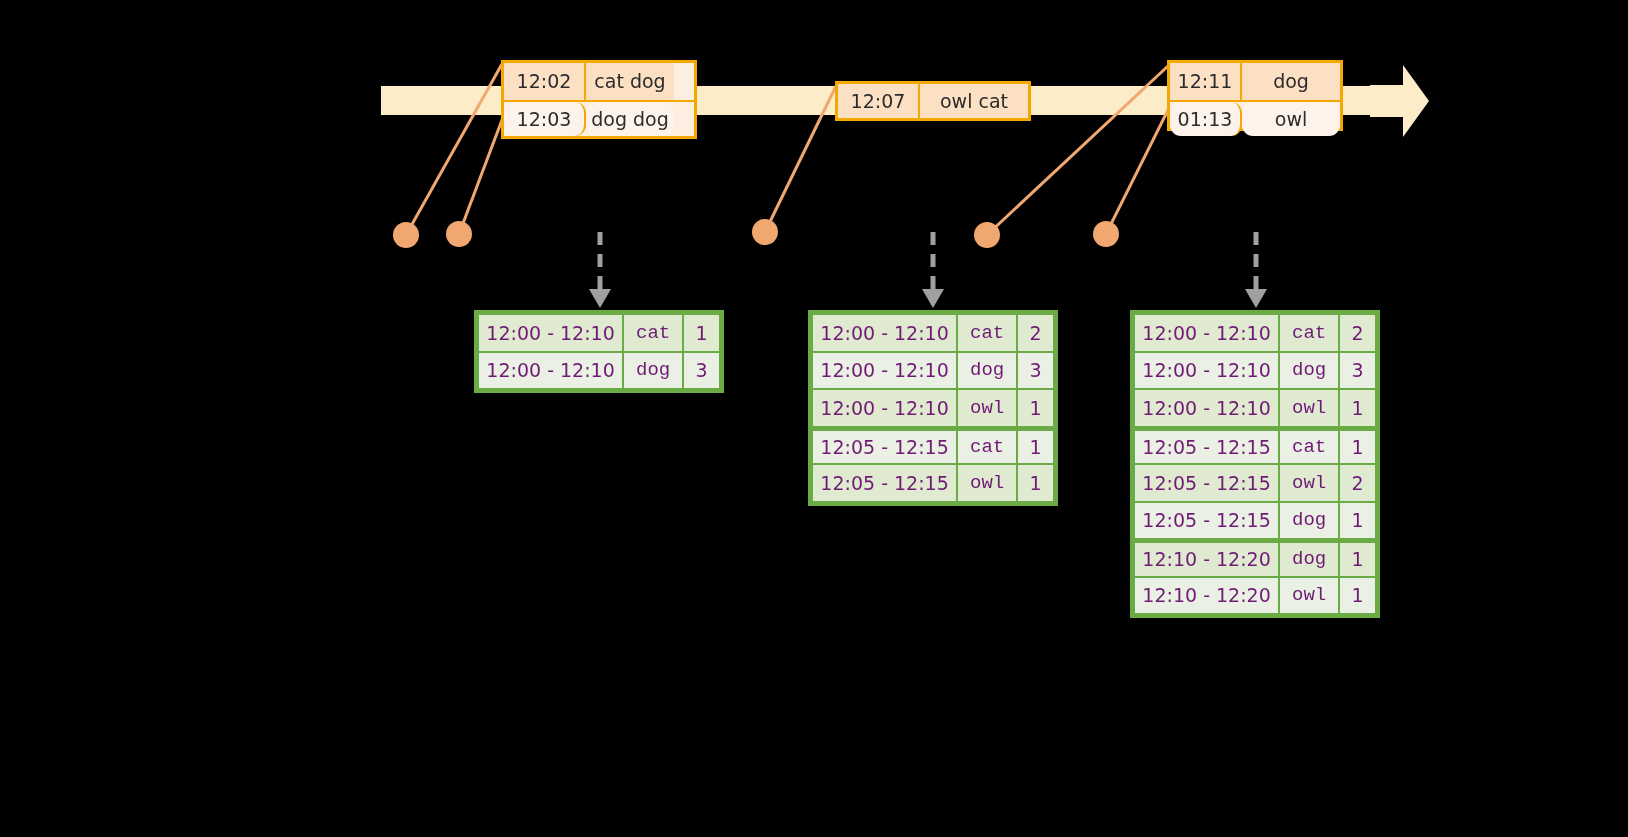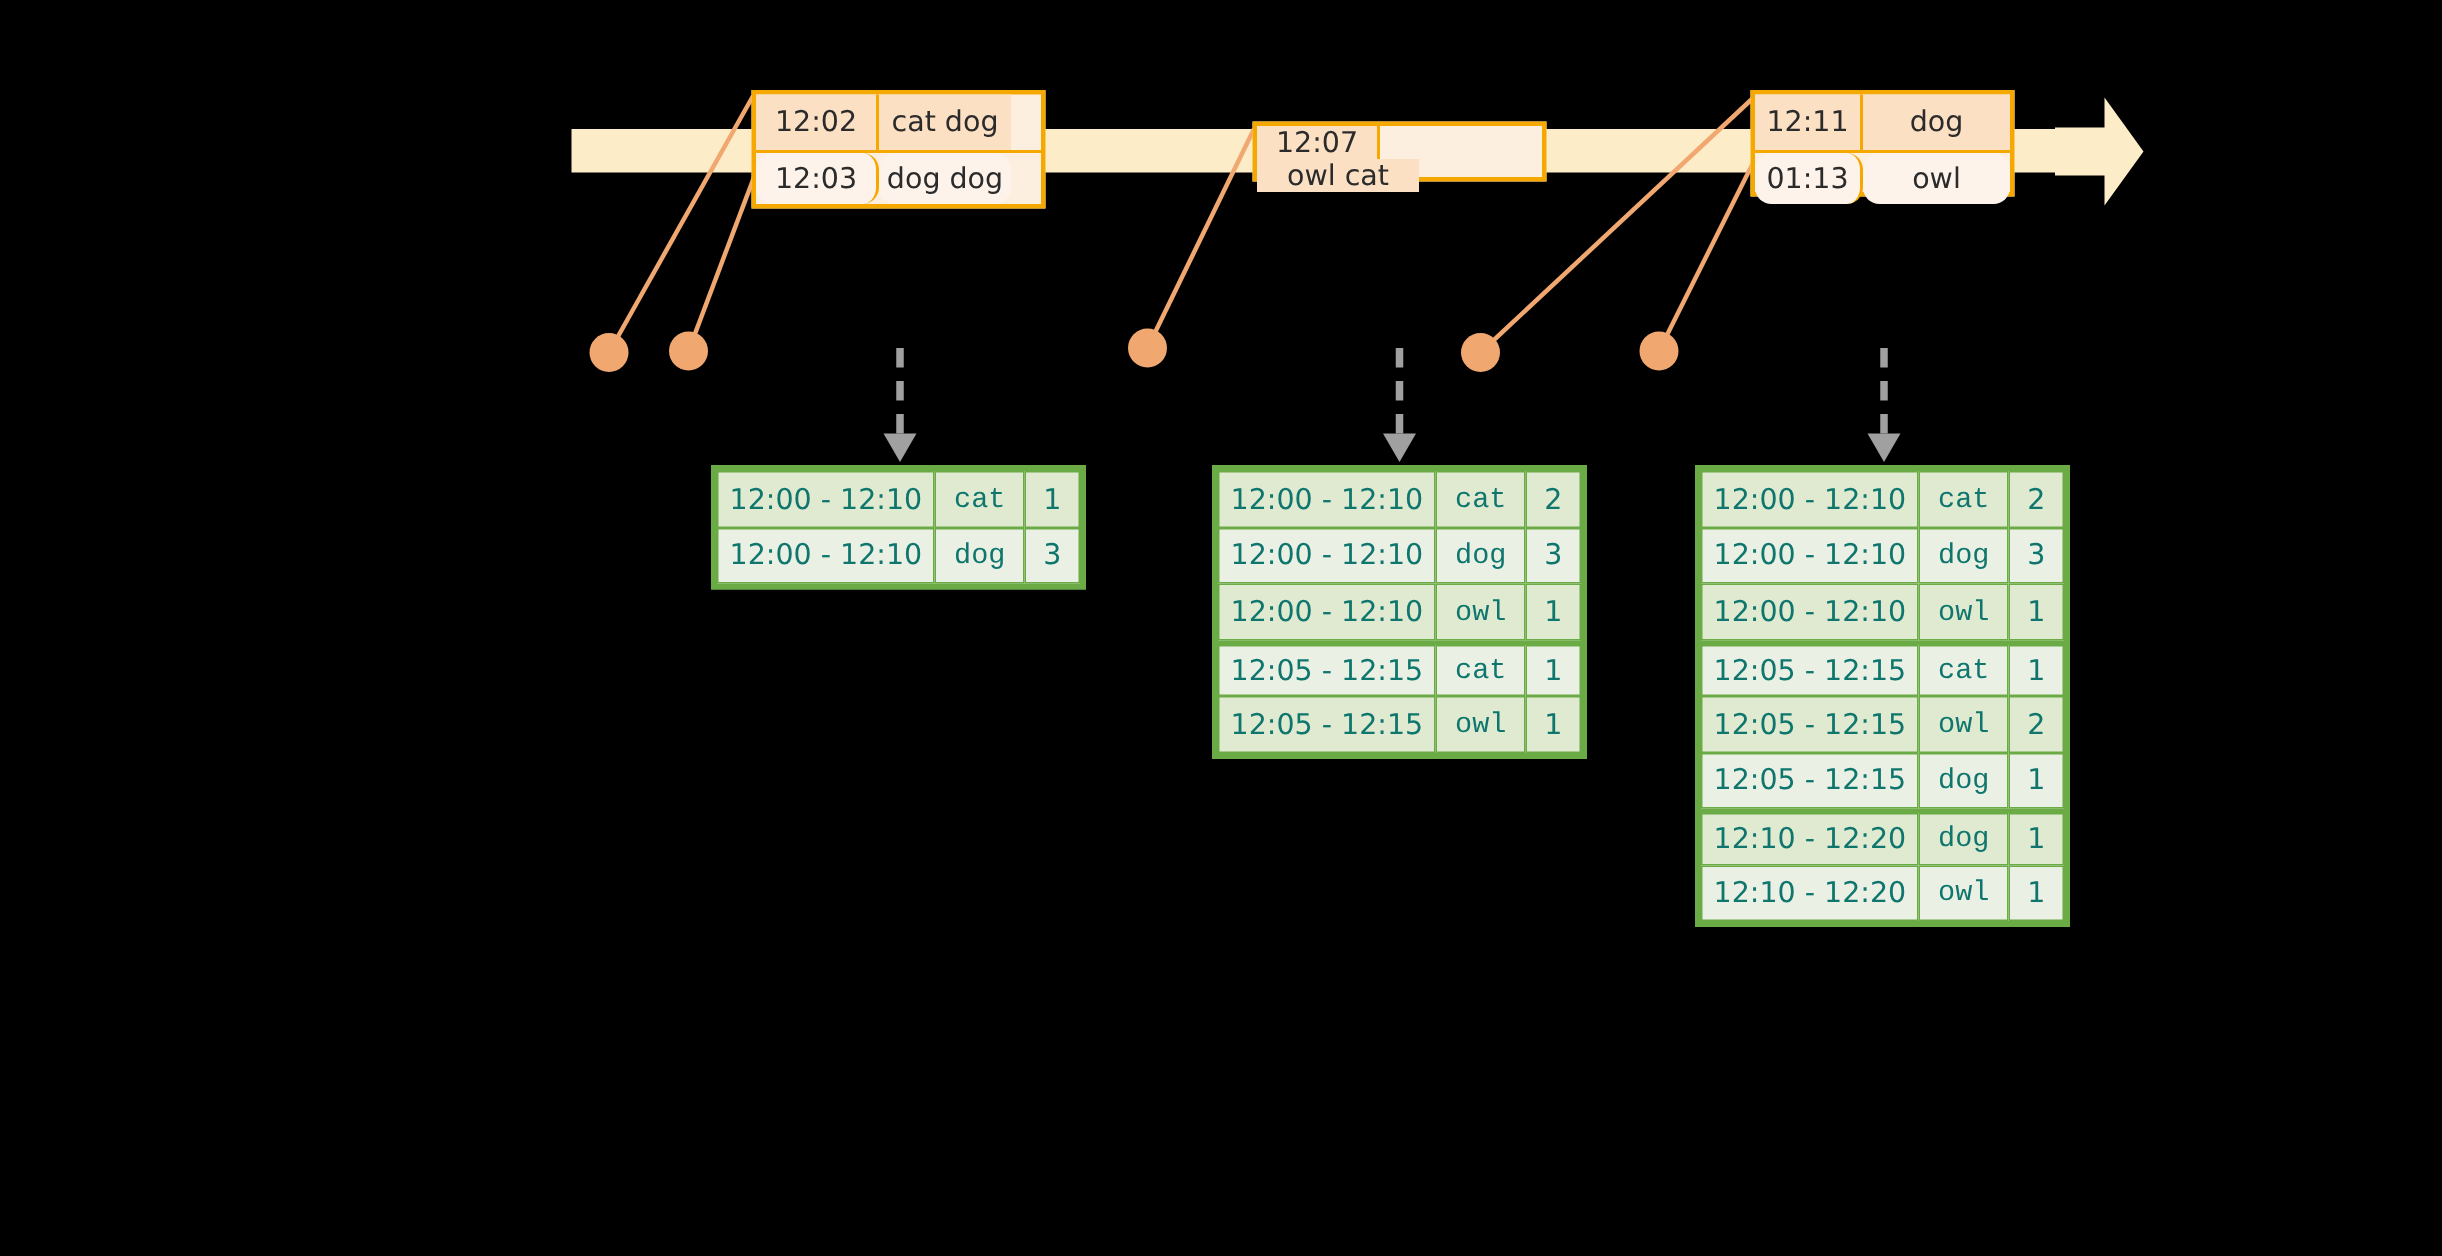--- a/index.html
+++ b/index.html
@@ -22,40 +22,40 @@
   .ev-row.shade .ev-time,.ev-row.shade .ev-payload{background:#fce0c4;}
   .ev-row.plain .ev-time,.ev-row.plain .ev-payload{background:#fdf3ea;border-radius:11px;}
 
   
   #box-a{left:501px;top:60px;width:196px;height:79px;}
   #box-a .ev-row{height:36.5px;}
   #box-a .ev-time{width:82px;}
   #box-a .ev-payload{width:88px;}
   
   #box-b{left:835px;top:81px;width:196px;height:40px;}
-  #box-b .ev-row{height:34px;flex-direction:column;}
+  #box-b .ev-row{height:34px;}
   #box-b .ev-time{width:82px;}
   #box-b .ev-payload{width:108px;}
   
   #box-c{left:1167px;top:60px;width:176px;height:71px;}
   #box-c .ev-row{height:36.5px;}
   #box-c .ev-time{width:72px;}
   #box-c .ev-payload{width:98px;}
 
   
   #connectors{position:absolute;left:0;top:0;width:1628px;height:837px;pointer-events:none;}
 
   
   .dash-arrow{position:absolute;}
 
   
   .res-table{position:absolute;border:4px solid #6aab46;box-sizing:border-box;background:#6aab46;}
   .res-row{display:flex;box-sizing:border-box;}
   .res-cell{box-sizing:border-box;display:flex;align-items:center;justify-content:center;
-      font-size:19px;color:#0f766e;border:1px solid #6aab46;}
+      font-size:19px;color:#701a75;border:1px solid #6aab46;}
   .res-row.shade .res-cell{background:#dfead0;}
   .res-row.plain .res-cell{background:#eaf0e4;}
   .res-row.grp{border-top:3px solid #6aab46;}
   .c-win{width:150px;}
   .c-key{width:62px;font-family:Liberation Mono, monospace;}
   .c-cnt{width:38px;}
   .res-row{height:37.5px;}
 
   #tbl-1{left:474px;top:310px;width:250px;}
   #tbl-2{left:808px;top:310px;width:250px;}

